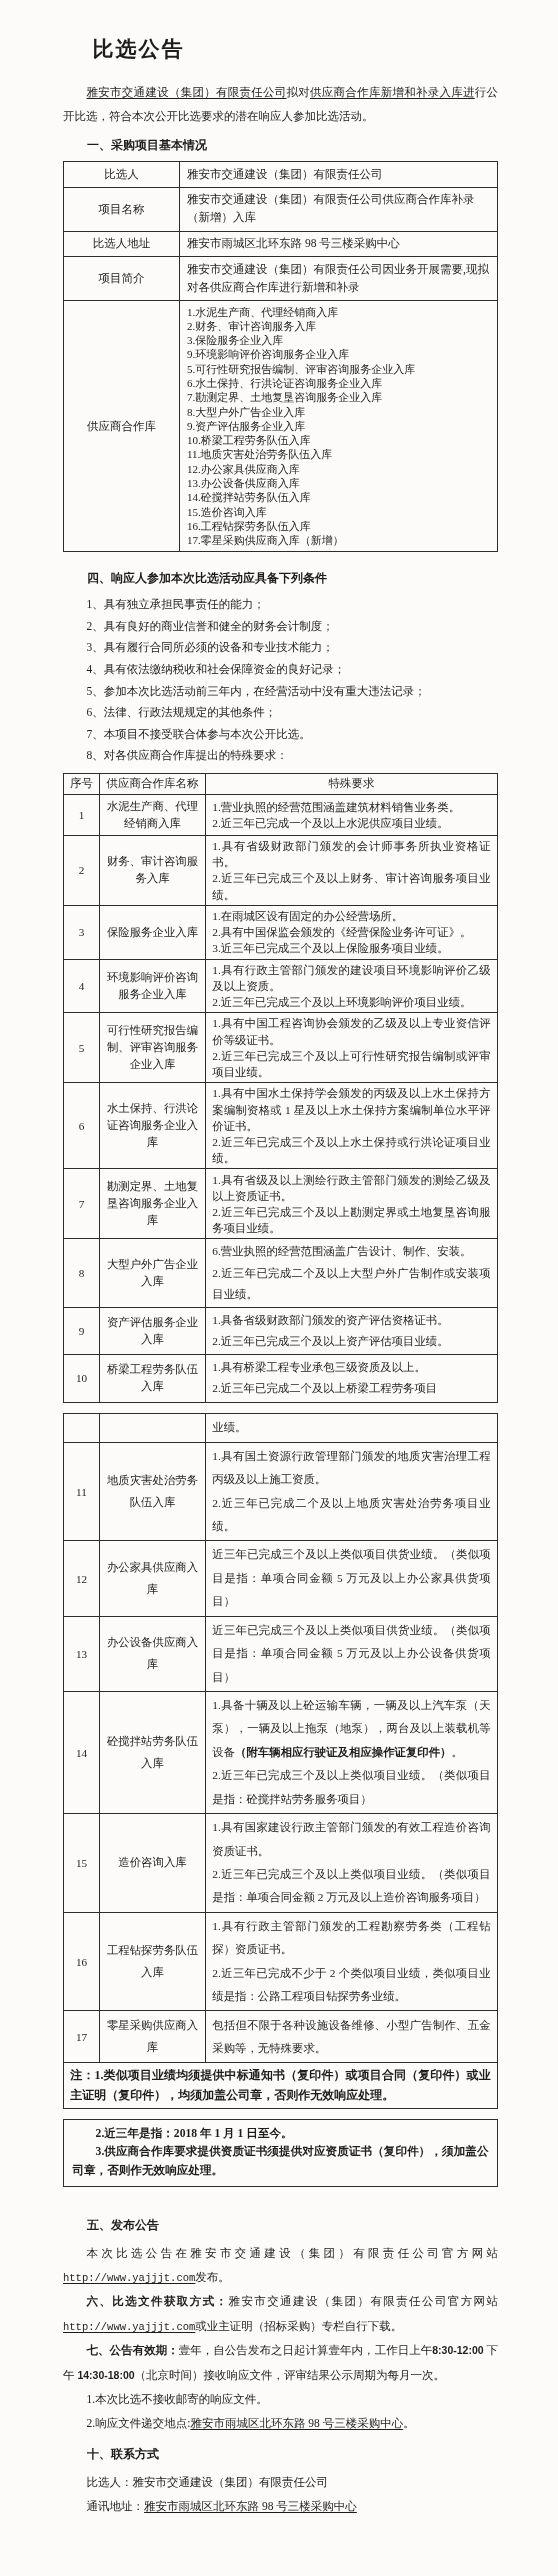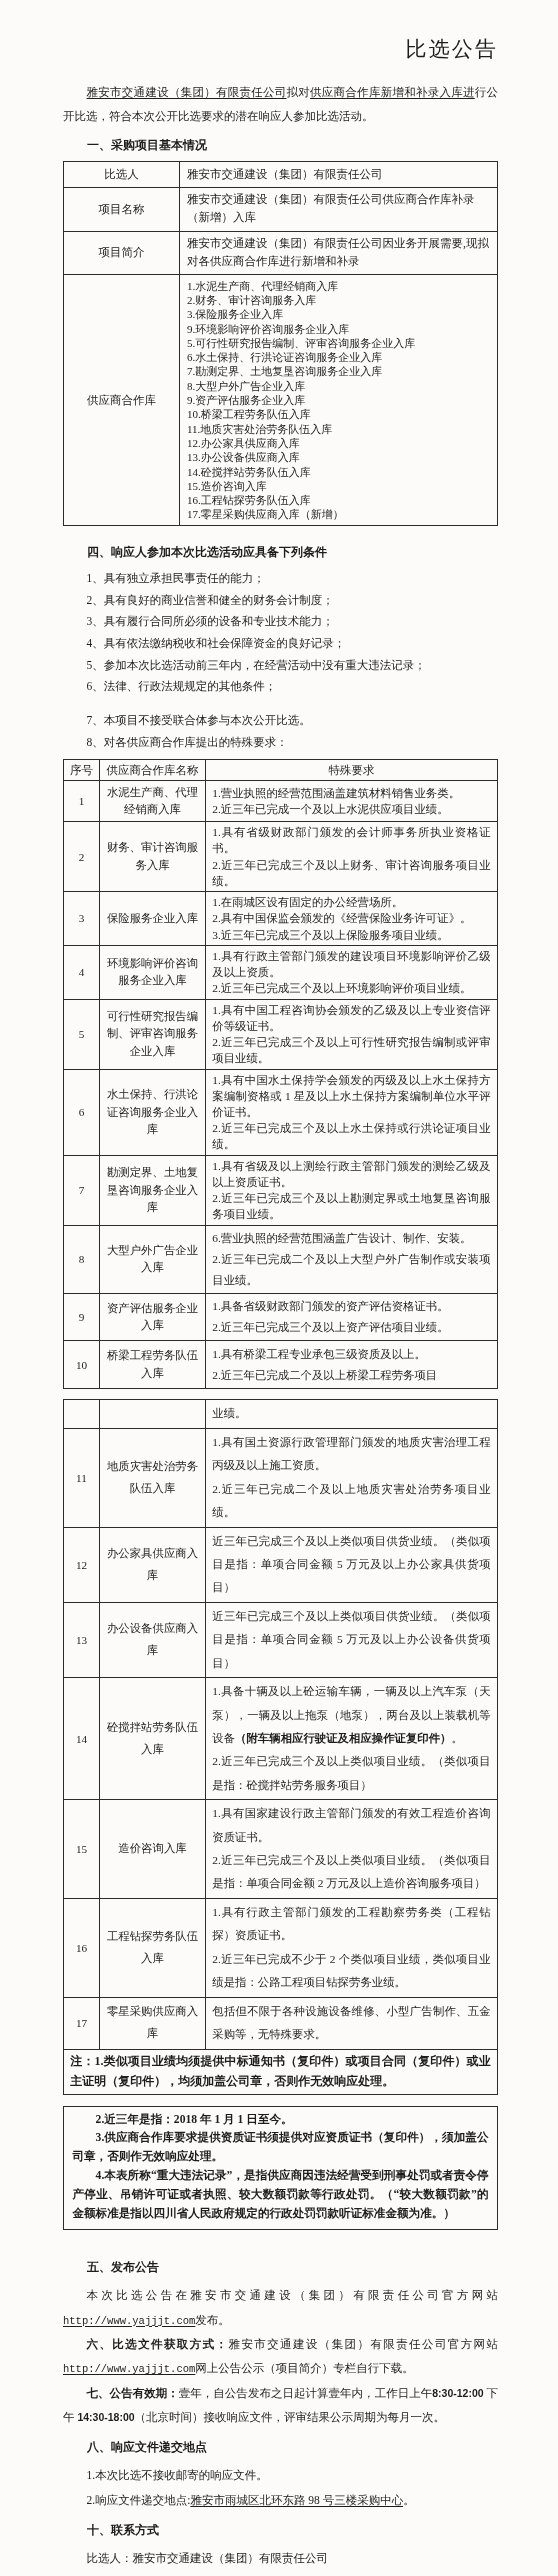--- a/index.html
+++ b/index.html
@@ -5,21 +5,21 @@
   html,body{margin:0;padding:0;}
   body{
     width:558px;
     background:#fcfbf9;
     color:#1d1d1d;
     font-family:"Liberation Serif","DejaVu Serif",serif;
     -webkit-font-smoothing:antialiased;
   }
   .page{box-sizing:border-box;width:558px;padding:35px 60px 49px 63px;}
   .doc-title{
-    text-align:right;font-size:21px;font-weight:400;letter-spacing:2.1px;
+    text-align:left;font-size:21px;font-weight:700;letter-spacing:2.1px;
     text-indent:1.4em;margin:0 0 17px 0;
   }
   .para{font-size:11.5px;line-height:2.12;text-align:justify;margin:0;}
   .indent{text-indent:2.05em;}
   .sec-heading{font-size:12px;font-weight:bold;text-indent:2em;margin:9.8px 0 7px 0;}
   .b{font-weight:bold;}
   .u{text-decoration:underline;text-underline-offset:2.1px;}
   .m{font-family:"Liberation Mono","DejaVu Sans Mono",monospace;font-size:10.5px;}
   .time{font-family:"Liberation Sans","DejaVu Sans",sans-serif;font-weight:bold;font-size:10.5px;}
 
@@ -73,20 +73,26 @@
         <tr>
           <td class="label-cell">比选人</td>
           <td class="value-cell">
             <div>雅安市交通建设（集团）有限责任公司</div>
           </td>
         </tr>
         <tr>
           <td class="label-cell">项目名称</td>
           <td class="value-cell">
             <div>雅安市交通建设（集团）有限责任公司供应商合作库补录（新增）入库</div>
+          </td>
+        </tr>
+        <tr>
+          <td class="label-cell">比选人地址</td>
+          <td class="value-cell">
+            <div>雅安市雨城区北环东路 98 号三楼采购中心</div>
           </td>
         </tr>
         <tr>
           <td class="label-cell">项目简介</td>
           <td class="value-cell">
             <div>雅安市交通建设（集团）有限责任公司因业务开展需要,现拟对各供应商合作库进行新增和补录</div>
           </td>
         </tr>
         <tr>
           <td class="label-cell">供应商合作库</td>
@@ -115,21 +121,21 @@
 
   <p class="sec-heading" style="margin-top:18px;">四、响应人参加本次比选活动应具备下列条件</p>
 
   <div id="conditions-list">
       <p class="para" style="line-height: 1.88; text-indent: 2.05em;">1、具有独立承担民事责任的能力；</p>
       <p class="para" style="line-height: 1.88; text-indent: 2.05em;">2、具有良好的商业信誉和健全的财务会计制度；</p>
       <p class="para" style="line-height: 1.88; text-indent: 2.05em;">3、具有履行合同所必须的设备和专业技术能力；</p>
       <p class="para" style="line-height: 1.88; text-indent: 2.05em;">4、具有依法缴纳税收和社会保障资金的良好记录；</p>
       <p class="para" style="line-height: 1.88; text-indent: 2.05em;">5、参加本次比选活动前三年内，在经营活动中没有重大违法记录；</p>
       <p class="para" style="line-height: 1.88; text-indent: 2.05em;">6、法律、行政法规规定的其他条件；</p>
-      <p class="para" style="line-height: 1.88; text-indent: 2.05em; margin-top: 12px;">7、本项目不接受联合体参与本次公开比选。</p>
+      <p class="para" style="line-height: 1.88; text-indent: 2.05em;">7、本项目不接受联合体参与本次公开比选。</p>
       <p class="para" style="line-height: 1.88; text-indent: 2.05em;">8、对各供应商合作库提出的特殊要求：</p>
     </div>
 
   <table class="req-table" style="margin-top:5.6px;padding-left:36px;">
     <colgroup>
         <col style="width:36px">
         <col style="width:106px">
         <col>
       </colgroup>
     <tbody id="req-body-1">
@@ -295,31 +301,29 @@
           <td colspan="3" class="note-cell"><span class="b">注：1.类似项目业绩均须提供中标通知书（复印件）或项目合同（复印件）或业主证明（复印件），均须加盖公司章，否则作无效响应处理。</span></td>
         </tr>
       </tbody>
   </table>
 
   <div class="page-break"></div>
 
   <div class="notes-box" id="notes-box">
       <div class="note-line"><span class="b">2.近三年是指：2018 年 1 月 1 日至今。</span></div>
       <div class="note-line"><span class="b">3.供应商合作库要求提供资质证书须提供对应资质证书（复印件），须加盖公司章，否则作无效响应处理。</span></div>
-      <div class="note-line"><span class="b">4.本表所称“重大违法记录”，是指供应商因违法经营受到刑事处罚或者责令停产停业、吊销许可证或者执照、较大数额罚款等行政处罚。（“较大数额罚款”的金额标准是指以四川省人民政府规定的行政处罚罚款听证标准金额为准。）</span></div>
     </div>
 
   <div class="after-table-space"></div>
 
   <div id="sections">
       <p class="sec-heading"><span>五、发布公告</span></p>
       <p class="para indent"><span>本次比选公告在雅安市交通建设（集团）有限责任公司官方网站</span><span class="u m">http://www.yajjjt.com</span><span>发布。</span></p>
-      <p class="para indent"><span class="b">六、比选文件获取方式：</span><span>雅安市交通建设（集团）有限责任公司官方网站</span><span class="u m">http://www.yajjjt.com</span><span>网上公告公示（项目简介）专栏自行下载。</span></p>
+      <p class="para indent"><span class="b">六、比选文件获取方式：</span><span>雅安市交通建设（集团）有限责任公司官方网站</span><span class="u m">http://www.yajjjt.com</span><span>或业主证明（招标采购）专栏自行下载。</span></p>
       <p class="para indent"><span class="b">七、公告有效期：</span><span>壹年，自公告发布之日起计算壹年内，工作日上午</span><span class="time">8:30-12:00</span><span> 下午 </span><span class="time">14:30-18:00</span><span>（北京时间）接收响应文件，评审结果公示周期为每月一次。</span></p>
-      <p class="sec-heading"><span>八、响应文件递交地点</span></p>
       <p class="para indent"><span>1.本次比选不接收邮寄的响应文件。</span></p>
       <p class="para indent"><span>2.响应文件递交地点:</span><span class="u">雅安市雨城区北环东路 98 号三楼采购中心</span><span>。</span></p>
       <p class="sec-heading"><span>十、联系方式</span></p>
       <p class="para indent"><span>比选人：雅安市交通建设（集团）有限责任公司</span></p>
       <p class="para indent"><span>通讯地址：</span><span class="u">雅安市雨城区北环东路 98 号三楼采购中心</span></p>
     </div>
 
 </div>
 
 

